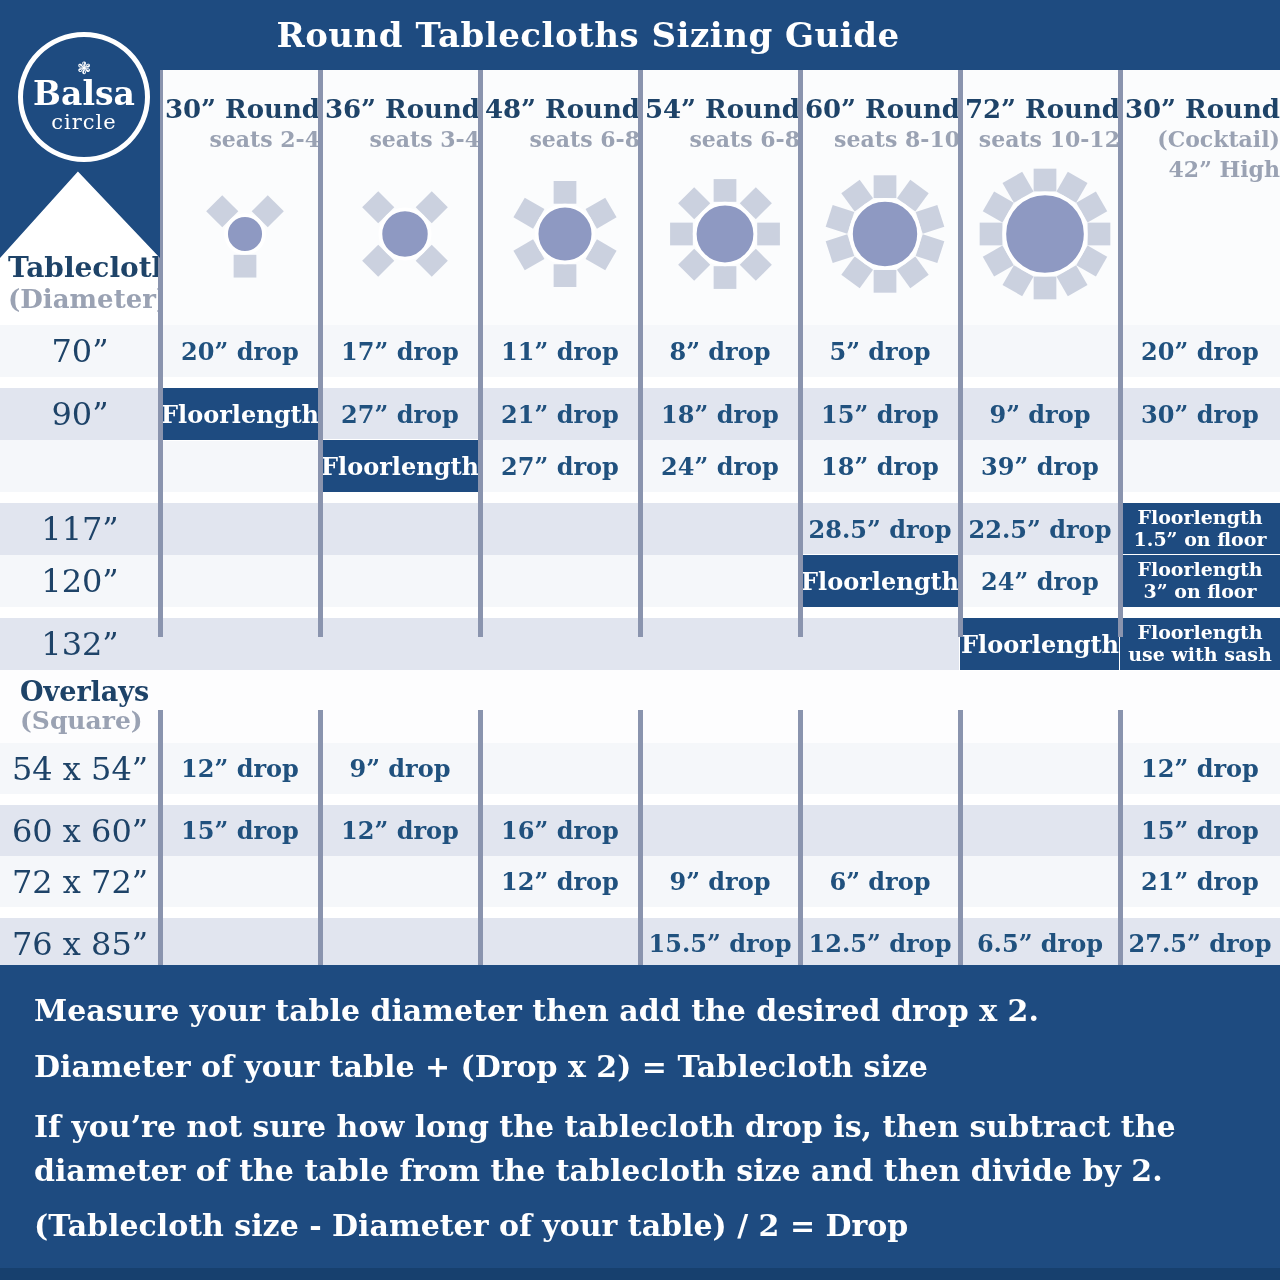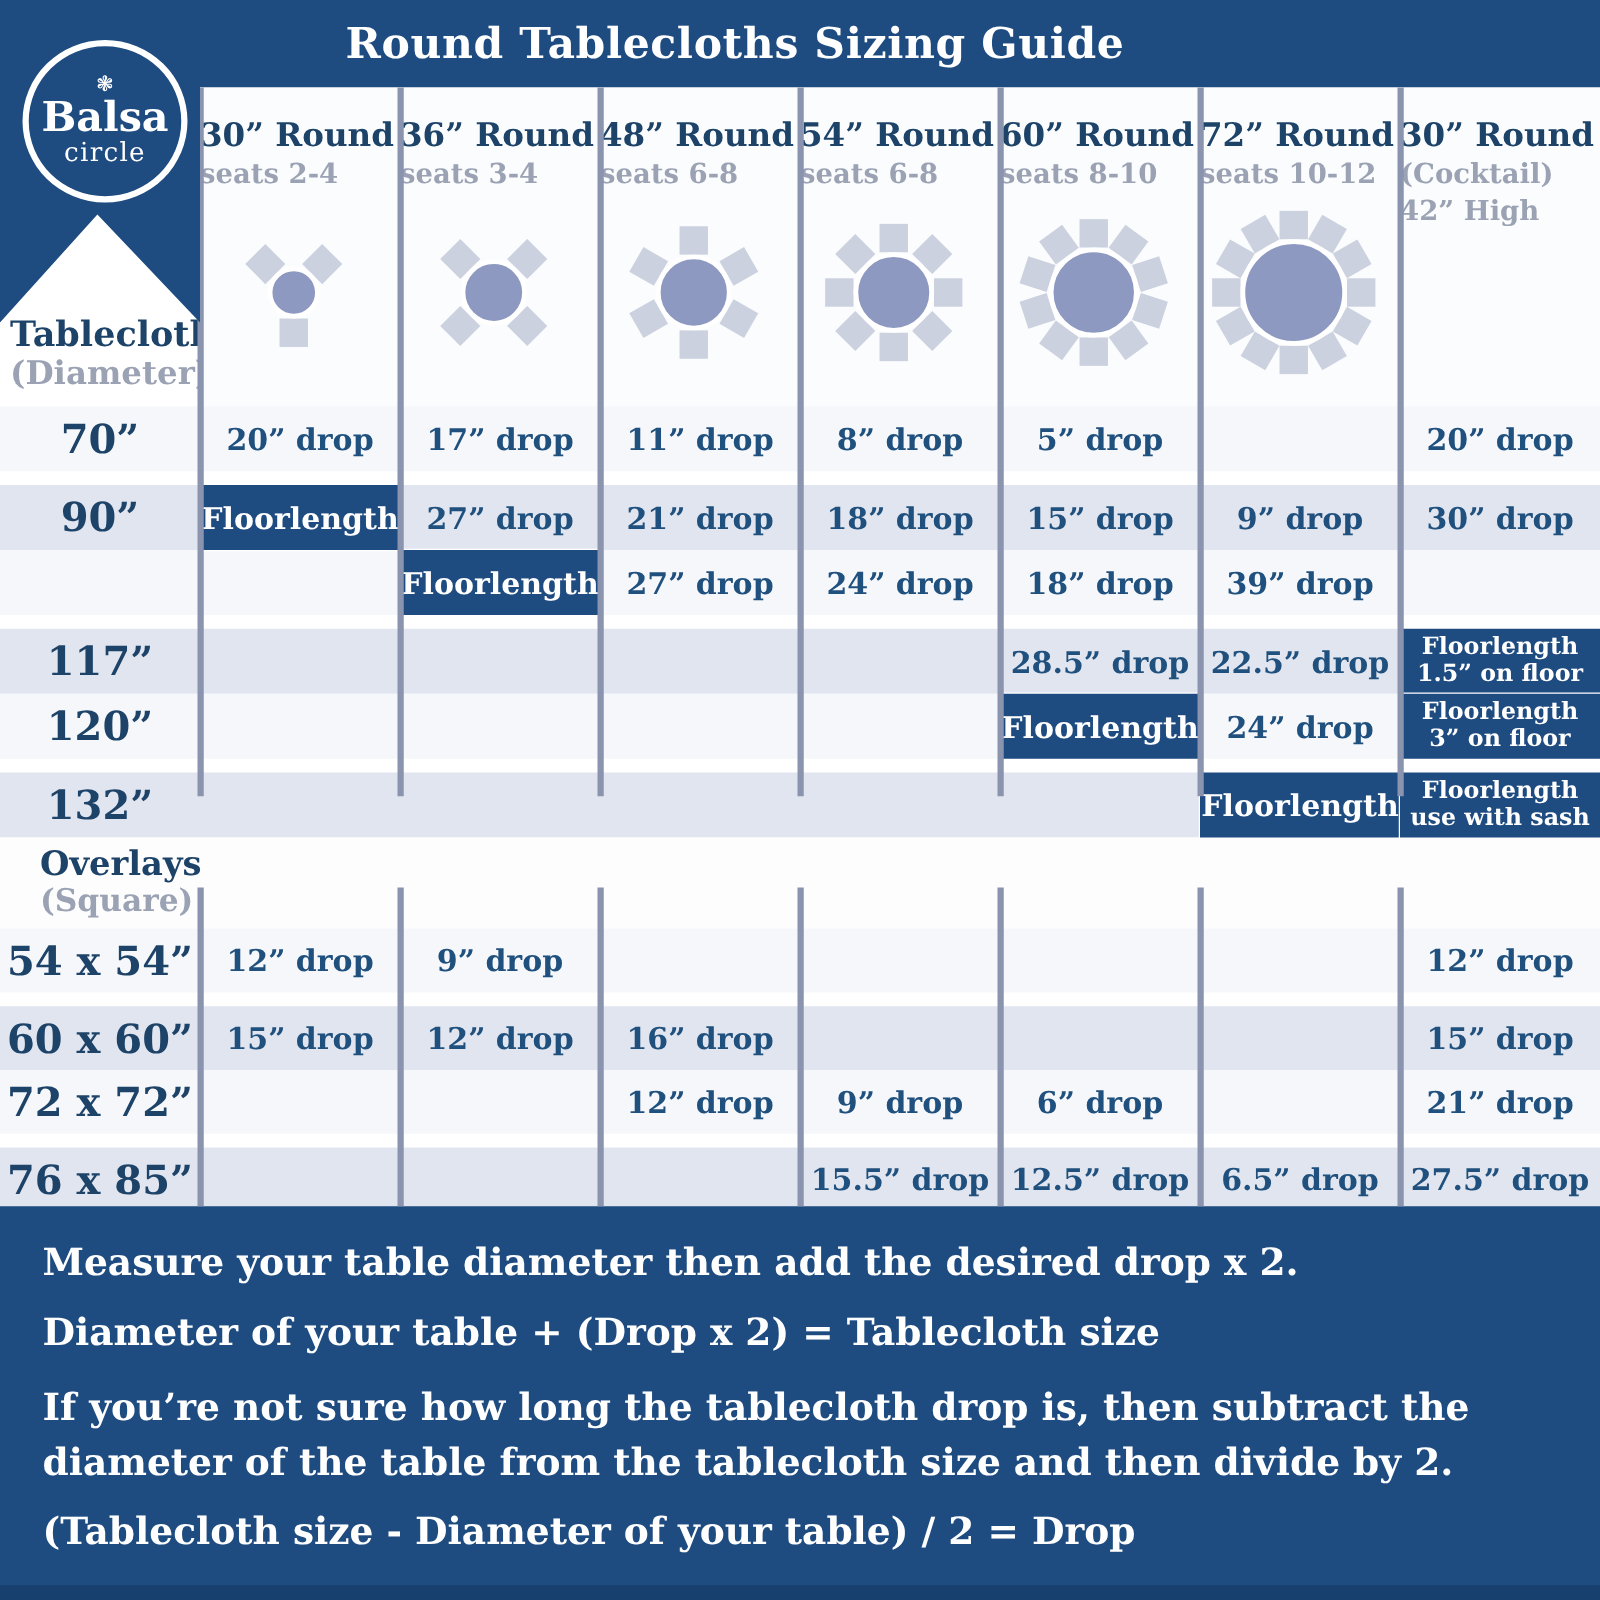--- a/index.html
+++ b/index.html
@@ -22,40 +22,40 @@
   .logo .b2{font-size:21px;line-height:1.1;letter-spacing:1px;}
 
   
   .grid{position:absolute;left:0;top:70px;width:1280px;}
   .grid-row{display:grid;grid-template-columns:160px repeat(7,160px);}
   .head-row{height:255px;}
   .corner{background:#fff;display:flex;flex-direction:column;justify-content:flex-end;
           padding:0 0 10px 8px;}
   .sec-h{font-size:28px;font-weight:bold;color:var(--text-navy);line-height:1.1;}
   .sec-s{font-size:26px;font-weight:bold;color:var(--text-gray);line-height:1.2;}
-  .col-head{background:var(--head-bg);display:flex;flex-direction:column;align-items:flex-start;
+  .col-head{background:var(--head-bg);display:flex;flex-direction:column;align-items:flex-end;
             padding-top:24px;}
   .col-name{font-size:26px;font-weight:bold;color:var(--text-navy);line-height:1.2;}
   .col-sub{font-size:22px;font-weight:bold;color:var(--text-gray);line-height:1.35;}
   .col-head svg{margin-top:8px;}
 
   .t-row{height:52px;}
   .sec2 .t-row{height:51px;}
   .t-row.light{background:var(--row-light);}
   .t-row.dark{background:var(--row-dark);margin-top:11px;}
   .row-label{display:flex;align-items:center;justify-content:center;
-             font-size:32px;font-weight:bold;color:var(--text-navy);}
+             font-size:32px;font-weight:normal;color:var(--text-navy);}
   .cell{display:flex;align-items:center;justify-content:center;
         font-size:24px;font-weight:bold;color:var(--cell-navy);text-align:center;}
   .cell.hl{background:var(--navy);color:#fff;box-shadow:0 0 0 1px #fff;}
   .cell.hl.multi{flex-direction:column;}
   .hl-line{font-size:19px;line-height:1.15;}
 
   .overlays-band{height:73px;background:#fdfdfe;display:flex;flex-direction:column;
-                 justify-content:center;padding-left:32px;}
+                 justify-content:center;padding-left:20px;}
   .overlays-band .sec-h{font-size:27px;}
   .overlays-band .sec-s{font-size:25px;}
 
   .sep{position:absolute;width:5px;background:var(--sep);z-index:3;}
 
   
   .footer{position:absolute;left:0;top:965px;width:1280px;height:315px;background:var(--navy);
           color:#fff;box-sizing:border-box;padding:26px 34px 0 34px;}
   .f-line{font-size:30px;font-weight:bold;line-height:1.3;}
   .f2{margin-top:17px;}

